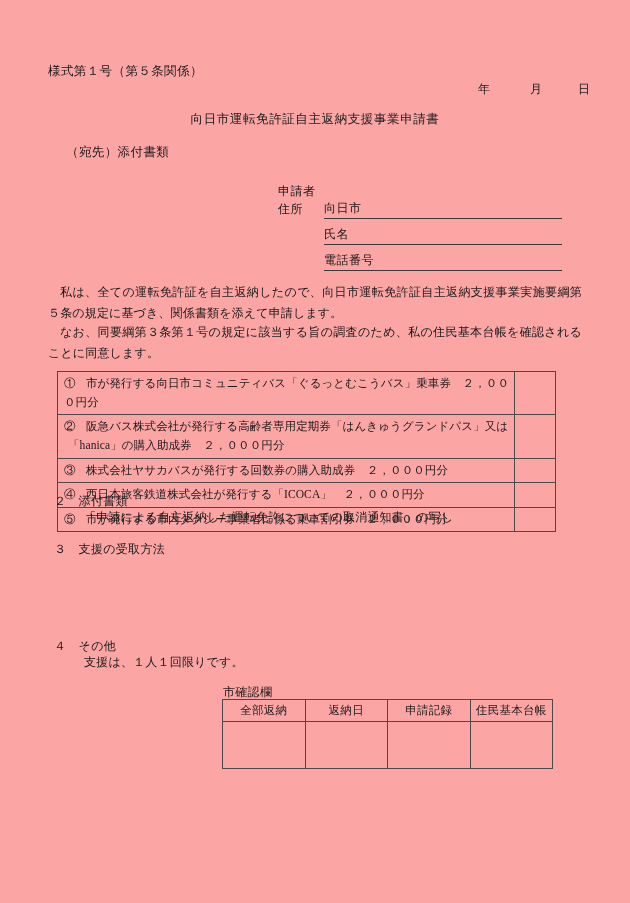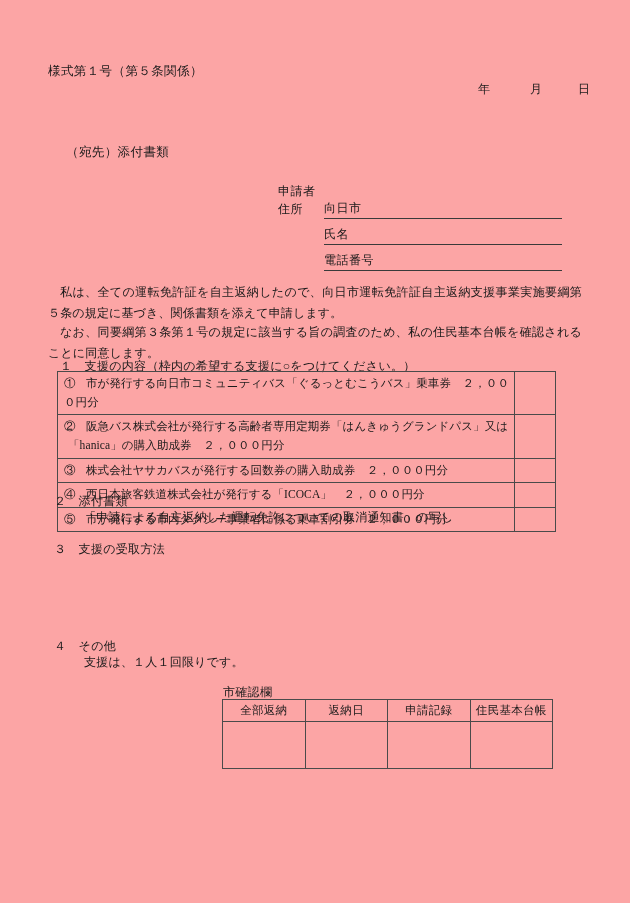--- a/index.html
+++ b/index.html
@@ -160,41 +160,41 @@
 </head>
 <body>
 
 <div id="page">
 
   <div class="abs t-formno">様式第１号（第５条関係）</div>
   <div class="abs t-date t-year">年</div>
   <div class="abs t-date t-month">月</div>
   <div class="abs t-date t-day">日</div>
 
+  <div class="abs t-title">向日市運転免許証自主返納支援事業申請書</div>
   <div class="abs t-addressee">（宛先）添付書類</div>
 
   <div class="applicant-wrap">
     <div class="app-row">
       <span class="app-lead">申請者　住所</span>
       <span class="app-field">向日市</span>
     </div>
     <div class="app-row">
       <span class="app-lead blank"></span>
       <span class="app-field">氏名</span>
     </div>
     <div class="app-row">
       <span class="app-lead blank"></span>
       <span class="app-field">電話番号</span>
     </div>
   </div>
 
   <div class="body-para para-1">私は、全ての運転免許証を自主返納したので、向日市運転免許証自主返納支援事業実施要綱第５条の規定に基づき、関係書類を添えて申請します。</div>
   <div class="body-para para-2">なお、同要綱第３条第１号の規定に該当する旨の調査のため、私の住民基本台帳を確認されることに同意します。</div>
 
-  <div class="sect-head h-1">１　支援の内容（枠内の希望する支援に○をつけてください。）</div>
   <table class="tbl-support">
     <tbody>
         <tr>
       <td class="opt"><span class="opt-num">①</span><span>市が発行する向日市コミュニティバス「ぐるっとむこうバス」乗車券　２，０００円分</span></td>
       <td class="mark"></td>
     </tr>
     <tr>
       <td class="opt"><span class="opt-num">②</span><span>阪急バス株式会社が発行する高齢者専用定期券「はんきゅうグランドパス」又は</span><span class="opt-cont">「hanica」の購入助成券　２，０００円分</span></td>
       <td class="mark"></td>
     </tr>

